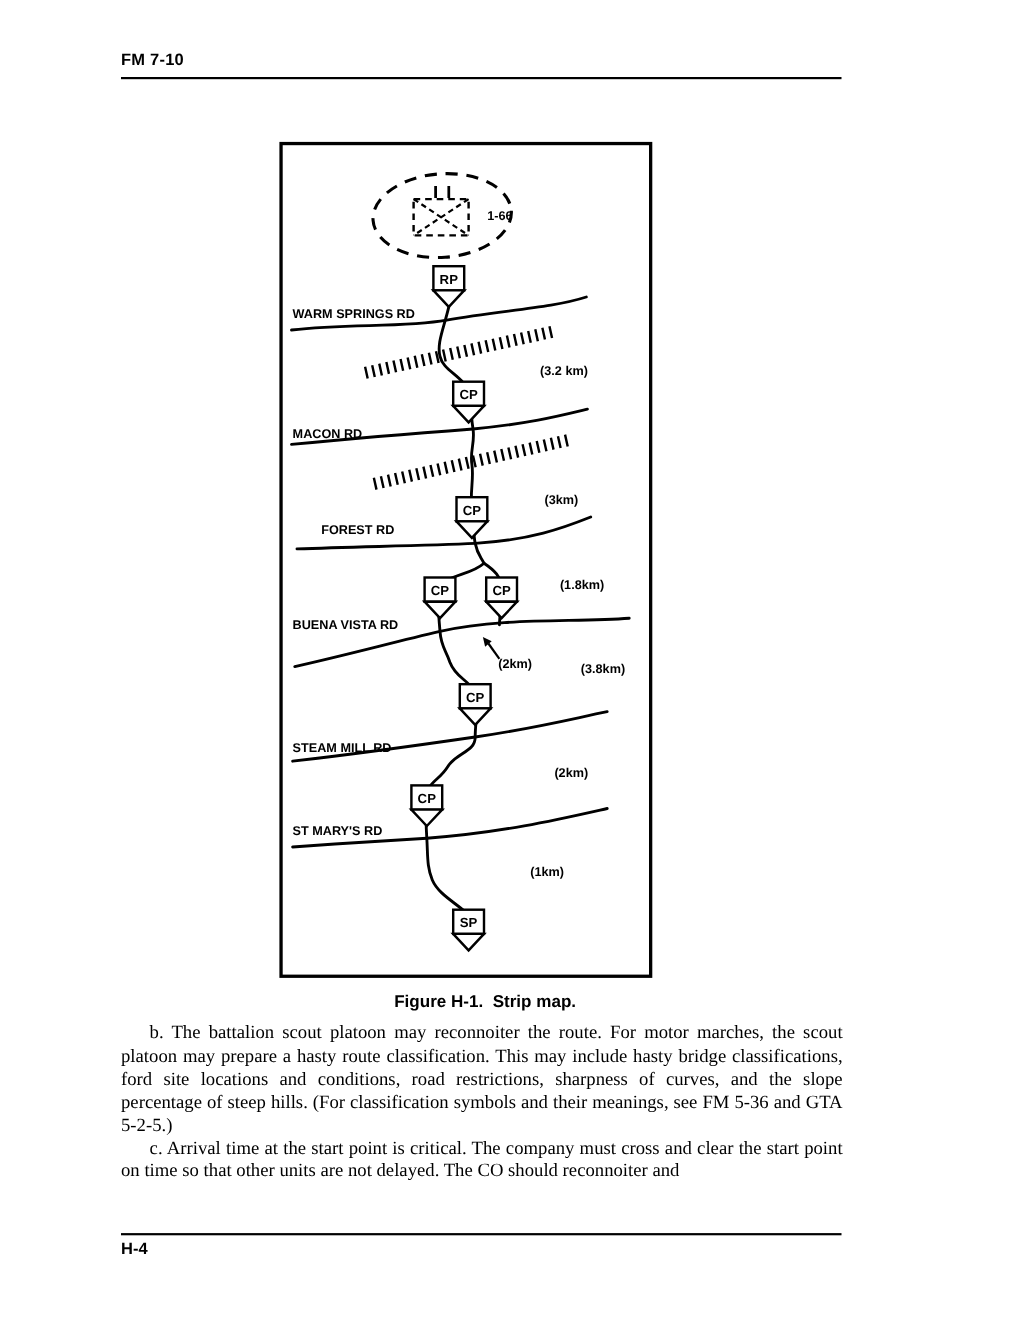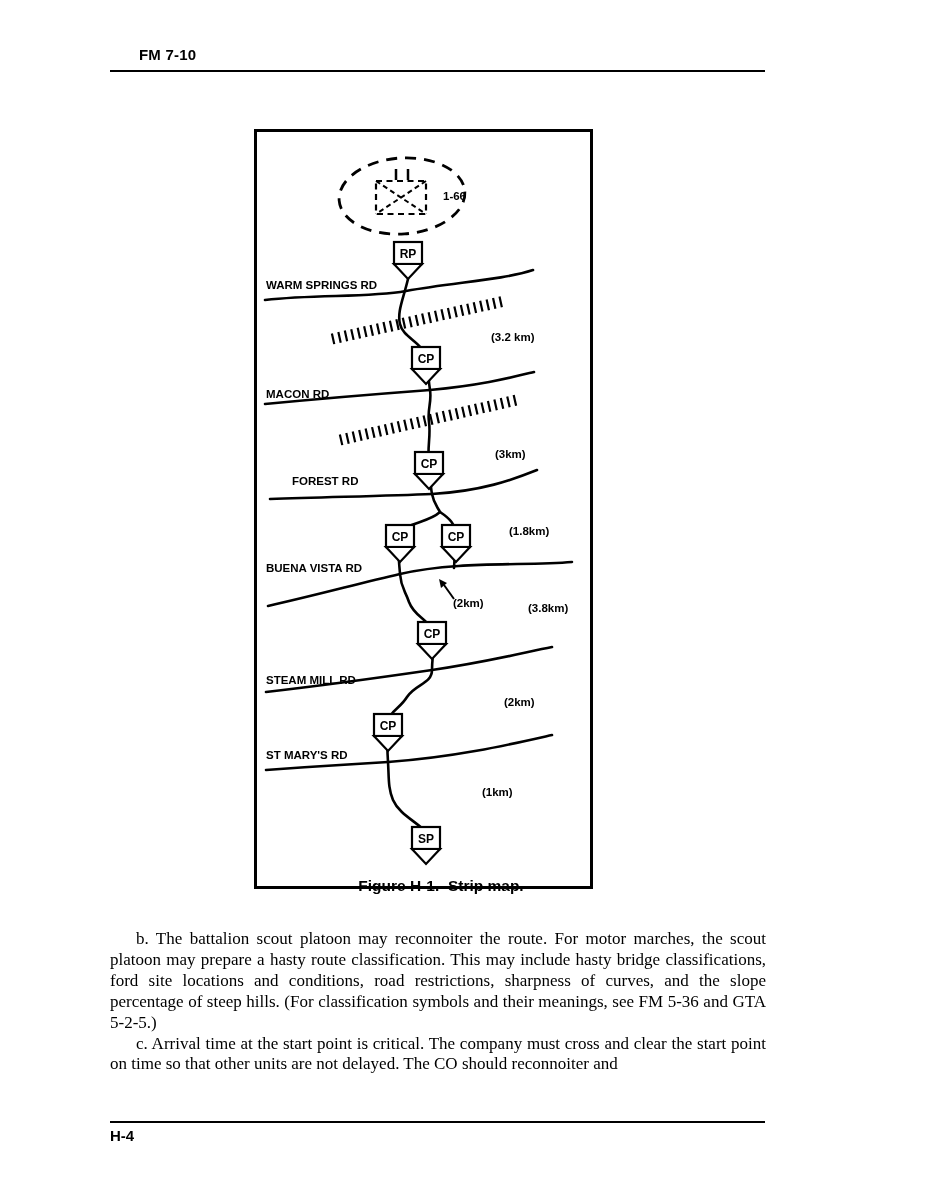--- a/index.html
+++ b/index.html
@@ -1,30 +1,30 @@
 <!DOCTYPE html>
 <html><head>
 <meta charset="utf-8">
 <style>
   html,body { margin:0; padding:0; background:#ffffff; }
   .page {
     position:relative; width:926px; height:1198px; background:#fff;
     font-family:"Liberation Sans", sans-serif; color:#000; overflow:hidden;
   }
-  .header-text { position:absolute; left:110px; top:46px; font-weight:bold; font-size:15px; letter-spacing:.2px;margin-left:29px; }
+  .header-text { position:absolute; left:110px; top:46px; font-weight:bold; font-size:15px; letter-spacing:.2px; }
   .header-rule { position:absolute; left:110px; top:70px; width:655px; height:2px; background:#000; }
 
   .figure-box {
     position:absolute; left:254px; top:129px; width:333px; height:754px;
     border:3px solid #000;
   }
   .figure-box svg { display:block; }
 
   .figure-caption {
-    position:absolute; left:231px; top:877px; width:420px; text-align:center;
+    position:absolute; left:231px; top:902px; width:420px; text-align:center;
     font-weight:bold; font-size:15.5px; white-space:pre-wrap;
   }
 
   .body-text {
     position:absolute; left:110px; top:929px; width:656px;
     font-family:"Liberation Serif", serif; font-size:17px; line-height:20.9px;
     text-align:justify; color:#000;
   }
   .body-text p { margin:0; text-indent:26px; }
 

